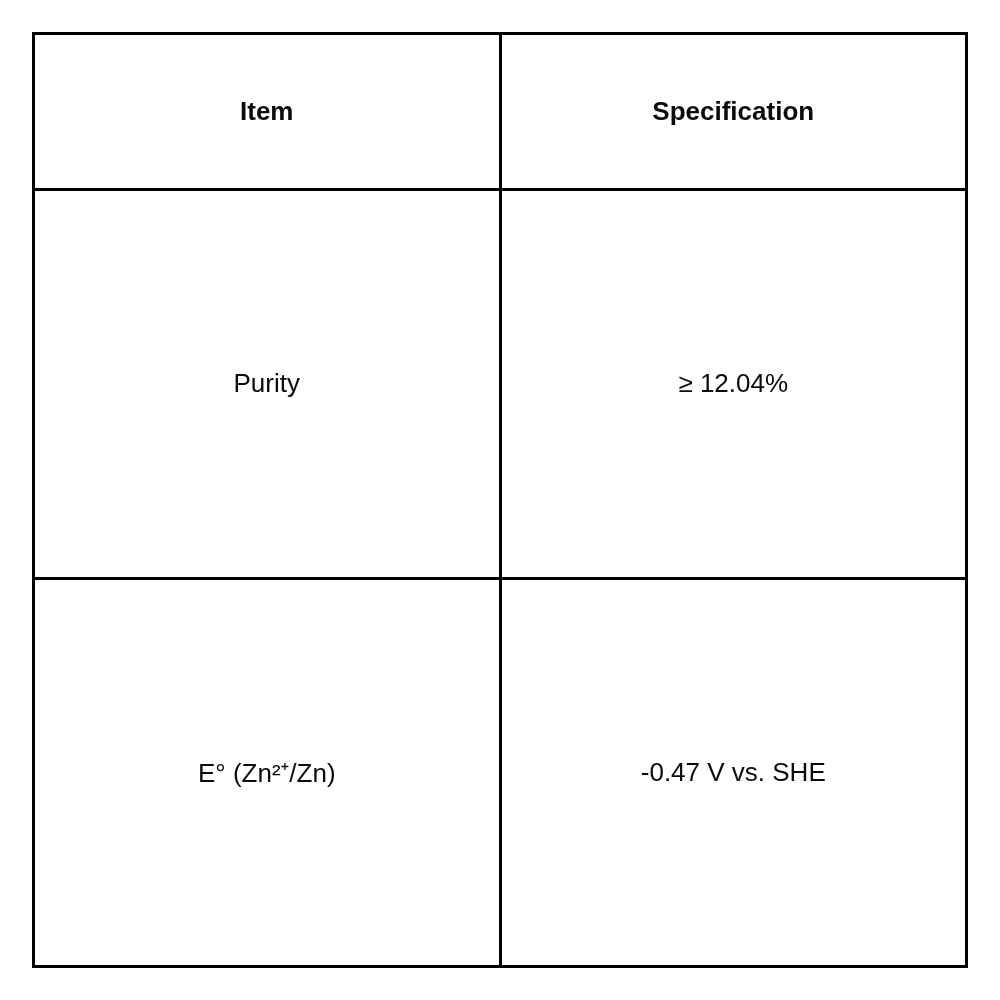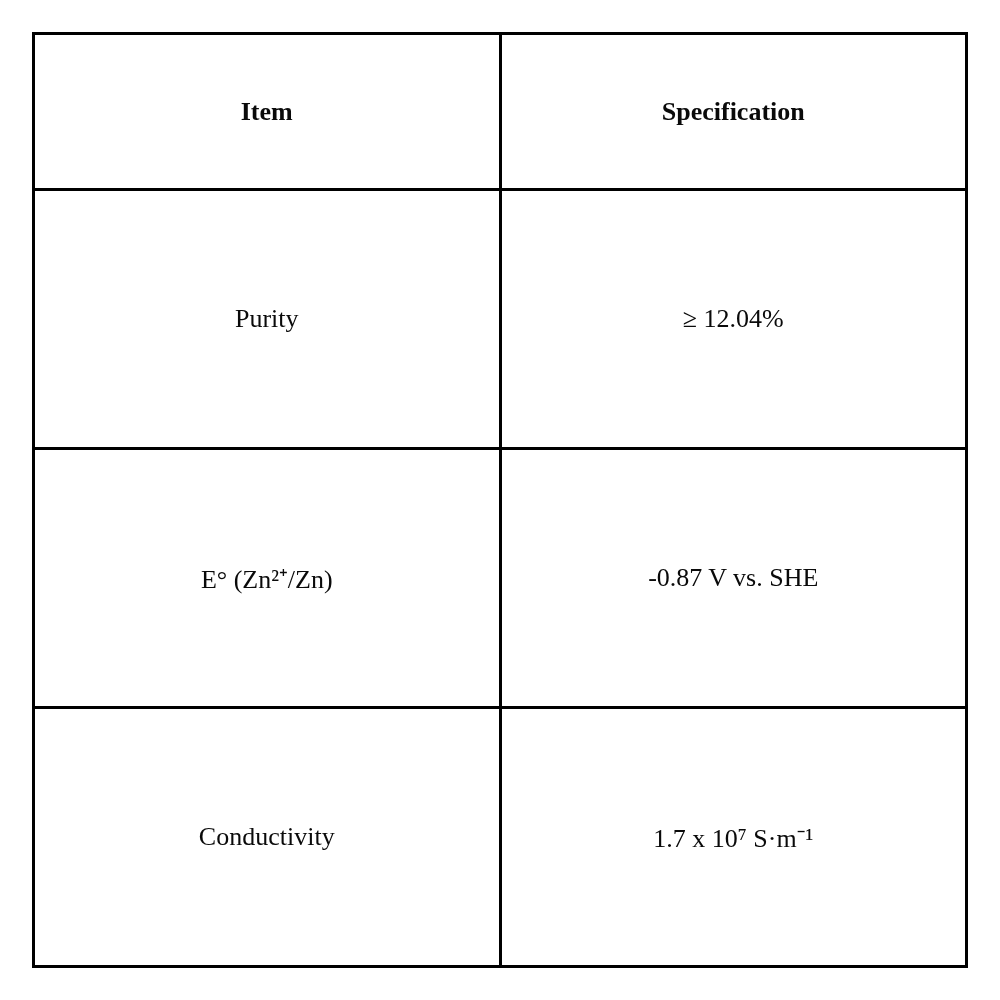--- a/index.html
+++ b/index.html
@@ -5,21 +5,21 @@
   html, body {
     margin: 0;
     padding: 0;
     background: #ffffff;
   }
   .page {
     position: relative;
     width: 944px;
     height: 1000px;
     background: #ffffff;
-    font-family: Liberation Serif, serif;
+    font-family: Liberation Sans, sans-serif;
   }
   table.spec-table {
     position: absolute;
     left: 32px;
     top: 32px;
     width: 936px;
     height: 936px;
     border-collapse: collapse;
     table-layout: fixed;
   }
@@ -51,21 +51,17 @@
         <th>Specification</th>
       </tr>
     </thead>
     <tbody>
       <tr>
         <td>Purity</td>
         <td>≥ 12.04%</td>
       </tr>
       <tr>
         <td>E° (Zn²⁺/Zn)</td>
-        <td>-0.87 V vs. SHE</td>
-      </tr>
-      <tr>
-        <td>Conductivity</td>
-        <td>1.7 x 10⁷ S·m⁻¹</td>
+        <td>-0.47 V vs. SHE</td>
       </tr>
     </tbody>
   </table>
 </div>
 
 </body></html>

